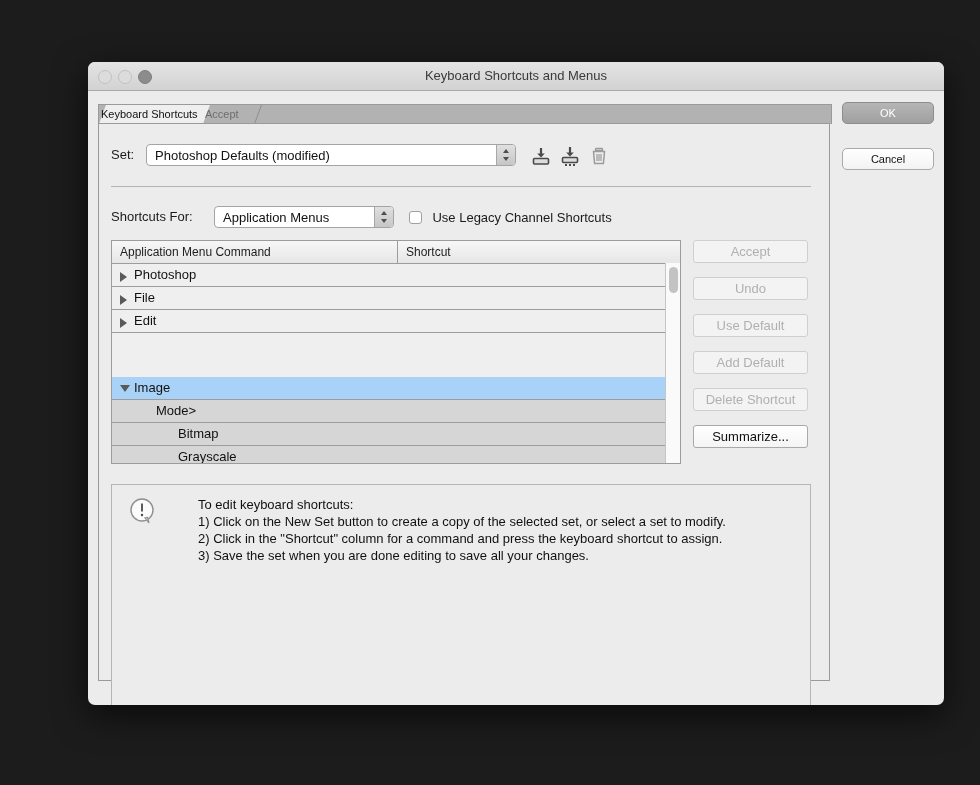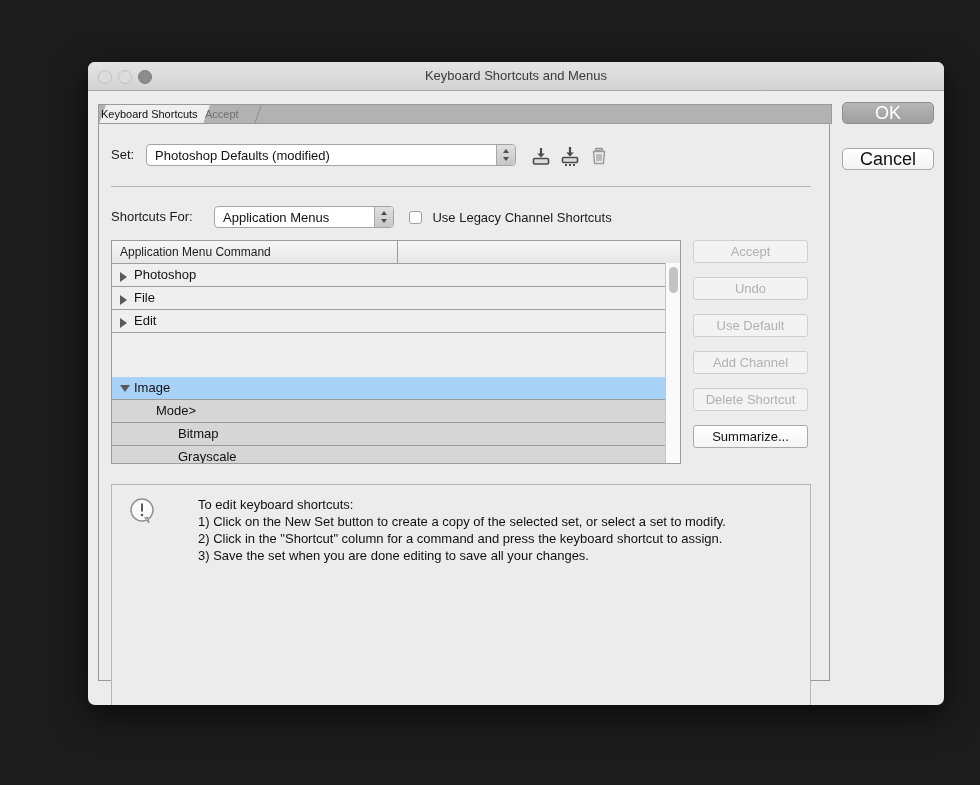--- a/index.html
+++ b/index.html
@@ -381,21 +381,21 @@
     top: 40px;
     width: 92px;
   }
   .dbtn {
     display: block;
     width: 92px;
     height: 22px;
     margin-bottom: 18px;
     box-sizing: border-box;
     border-radius: 5px;
-    font-size: 18px;
+    font-size: 11px;
     font-family: "Liberation Sans", sans-serif;
     text-align: center;
     line-height: 20px;
     padding: 0;
   }
   #ok-button {
     border: 1px solid #8d8d8d;
     background: linear-gradient(to bottom, #b6b6b6, #9f9f9f);
     color: #ffffff;
   }
@@ -479,20 +479,21 @@
 
       <div id="legacy-wrap">
         <span class="checkbox"></span>
         <span id="legacy-label">Use Legacy Channel Shortcuts</span>
       </div>
     </div>
 
     <div id="table">
       <div id="table-head">
         <div class="th" id="th-command">Application Menu Command</div>
+        <div class="th" id="th-shortcut">Shortcut</div>
       </div>
       <div id="table-body">
           <div class="row light">
             <span class="tri right" style="left: 8px;"></span>
             <span class="row-label" style="left: 22px;">Photoshop</span>
             <span class="row-label" style="left: 294px;"></span>
           </div>
           <div class="row light">
             <span class="tri right" style="left: 8px;"></span>
             <span class="row-label" style="left: 22px;">File</span>
@@ -531,21 +532,21 @@
         </div>
       <div id="table-scrollbar">
         <div id="table-scroll-thumb"></div>
       </div>
     </div>
 
     <div id="side-buttons">
         <button class="sbtn" disabled="">Accept</button>
         <button class="sbtn" disabled="">Undo</button>
         <button class="sbtn" disabled="">Use Default</button>
-        <button class="sbtn" disabled="">Add Channel</button>
+        <button class="sbtn" disabled="">Add Default</button>
         <button class="sbtn" disabled="">Delete Shortcut</button>
         <button class="sbtn enabled">Summarize...</button>
       </div>
 
     <div id="helpbox">
       <div id="help-icon">
         <svg width="32" height="32" viewBox="0 0 32 32">
           <circle cx="15" cy="14" r="11" fill="#fbfbfb" stroke="#8f8f8f" stroke-width="1.4"></circle>
           <path d="M18 22 L22 27 L20.5 21.5 Z" fill="#fbfbfb" stroke="#8f8f8f" stroke-width="1.2"></path>
           <path d="M15 7.5 L15 15.5" stroke="#4a4a4a" stroke-width="1.8"></path>

